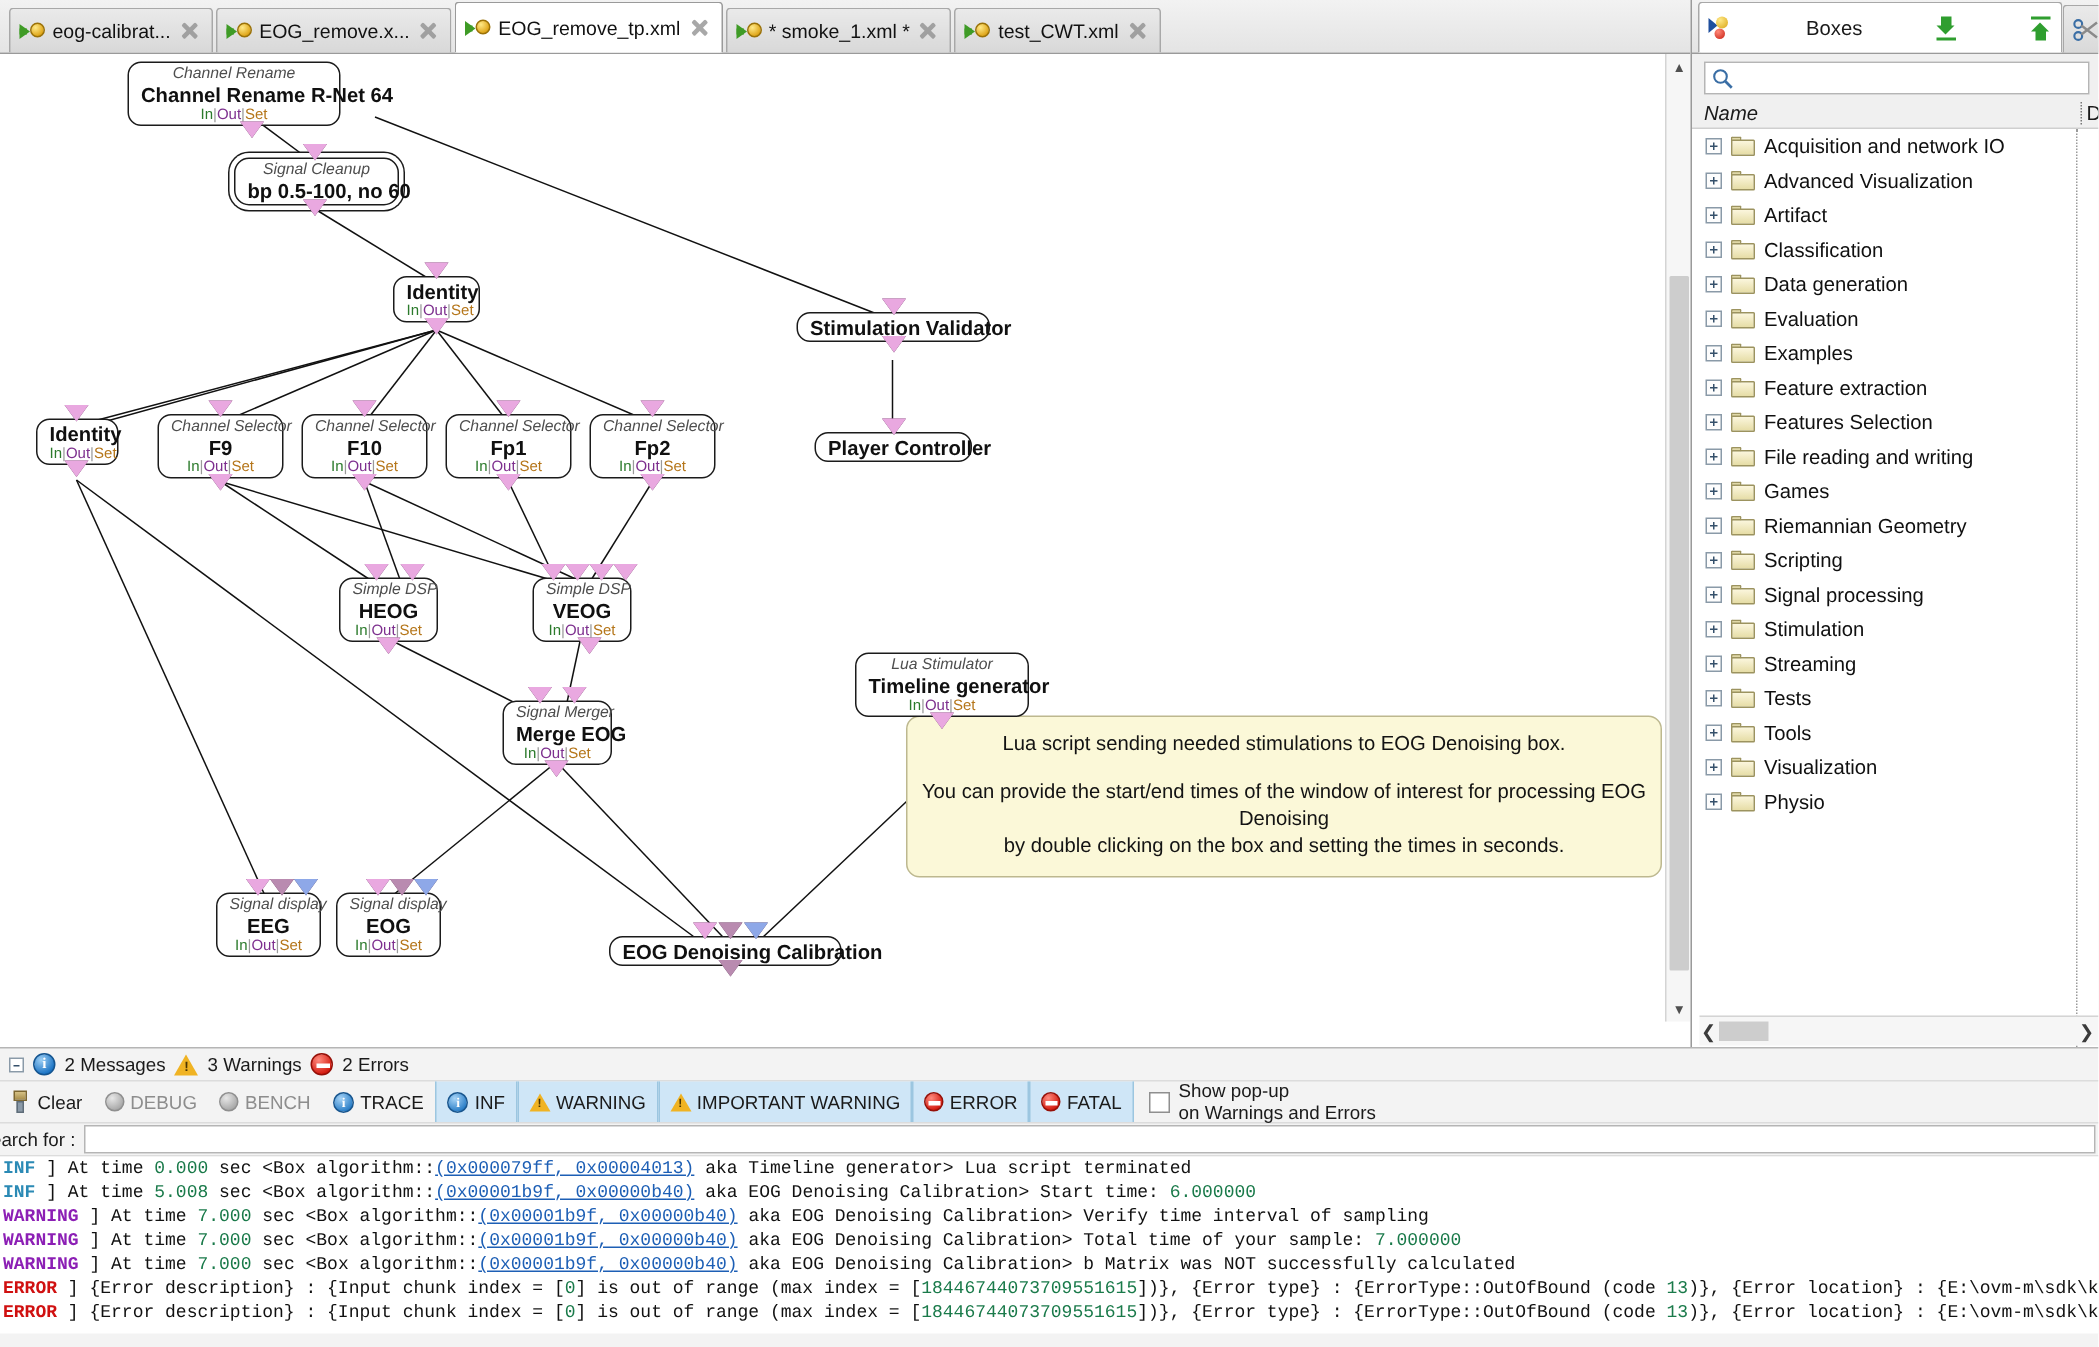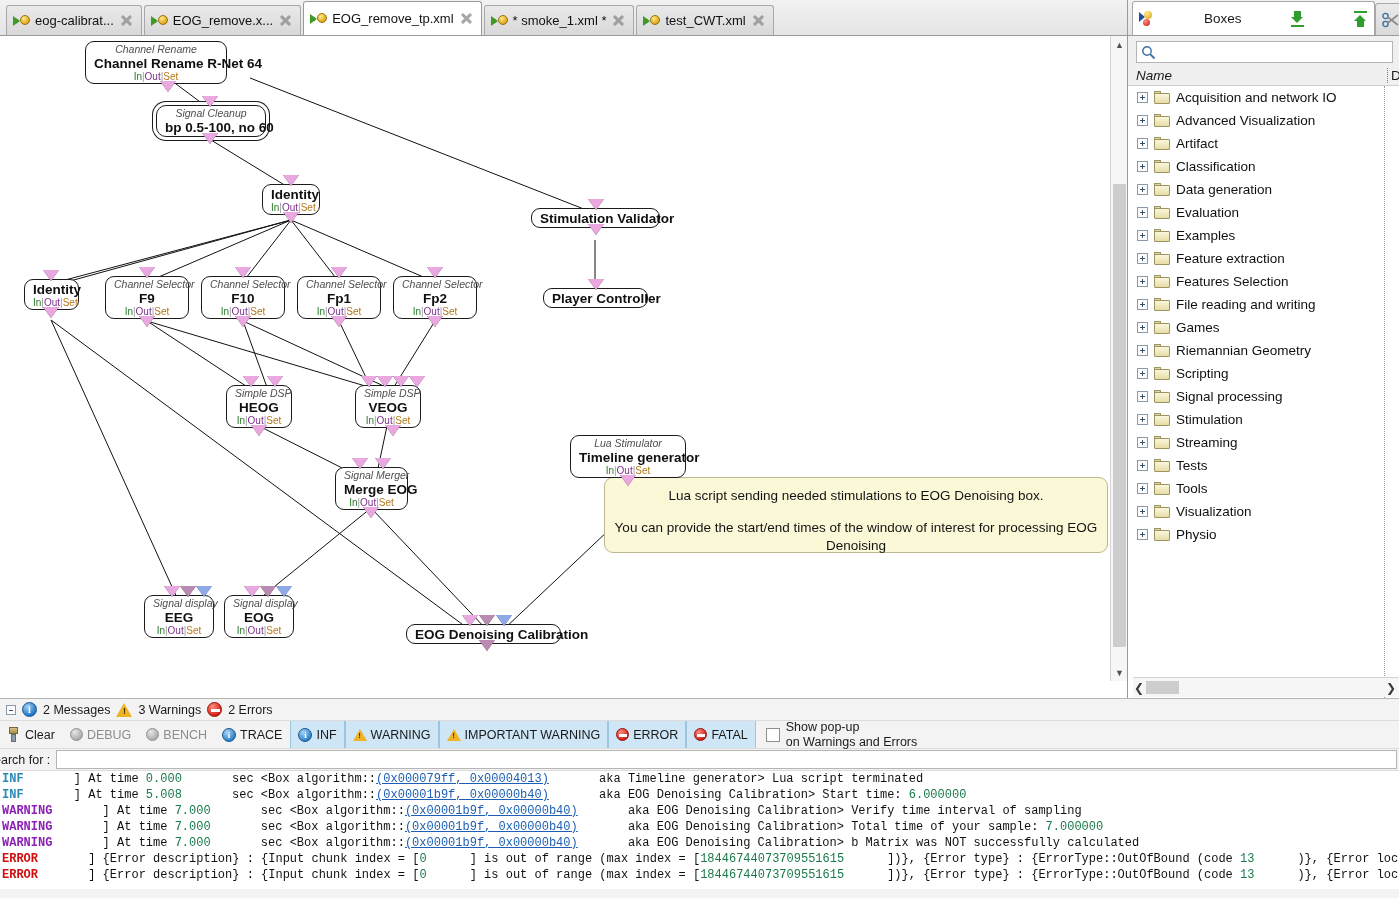--- a/index.html
+++ b/index.html
@@ -189,21 +189,21 @@
     border-left: 8px solid transparent; border-right: 8px solid transparent;
     border-top: 11px solid #d79ad0;
     filter: drop-shadow(0 0 0.4px #5a3a55);
   }
   .tri.t-pink  { border-top-color: #e9a8e0; }
   .tri.t-mauve { border-top-color: #b98bb0; }
   .tri.t-blue  { border-top-color: #8ea8e8; }
 
   
   .note {
-    position: absolute; left: 604px; top: 441px; width: 504px; height: 76px;
+    position: absolute; left: 604px; top: 441px; width: 504px; height: 108px;
     background: #fbf8d8; border: 1px solid #bdb88f; border-radius: 9px;
     z-index: 3; padding: 10px 8px 0;
     font-size: 13.5px; color: #131313; text-align: center;
   }
   .note .l2 { margin-top: 16px; line-height: 1.35; }
 
   
   .console {
     position: absolute; left: 0; top: 698px; width: 1399px; height: 200px;
     background: #f3f3f3; border-top: 1px solid #b5b5b5;
@@ -306,21 +306,21 @@
     background: #fff; height: 118px; overflow: hidden;
     font-family: "Liberation Mono", monospace; font-size: 12px; line-height: 16px;
     white-space: nowrap; padding-left: 2px;
   }
   .logline { height: 16px; }
   .lv-inf     { color: #2b8ab5; font-weight: bold; }
   .lv-warning { color: #8c1fb5; font-weight: bold; }
   .lv-error   { color: #d01010; font-weight: bold; }
   .tok-num    { color: #1a7a4a; }
   .tok-link   { color: #1d5fb5; text-decoration: underline; }
-  .tok-txt    { color: #111111; margin-left: 43px; }
+  .tok-txt    { color: #111111; }
 </style>
 </head>
 <body>
 
 <div id="app">
 
   <div class="tabstrip" id="tabstrip">
       <div class="tab">
         <span class="docicon">
           <span class="arrow"></span>
@@ -362,20 +362,21 @@
         <span class="closebtn"></span>
       </div>
     </div>
 
   <div class="canvas-wrap">
     <div class="canvas" id="canvas">
       <div class="note">
           <div>Lua script sending needed stimulations to EOG Denoising box.</div>
           <div class="l2">
             <div>You can provide the start/end times of the window of interest for processing EOG Denoising</div>
+            <div>by double clicking on the box and setting the times in seconds.</div>
           </div>
         </div>
         <svg class="links" viewBox="0 0 1110 645">
         <g stroke="#111" stroke-width="1" fill="none">
 
           <path d="M164 39 L211 74"></path>
 
           <path d="M211 104 L291 153"></path>
 
           <path d="M291 184 L50 248"></path>

